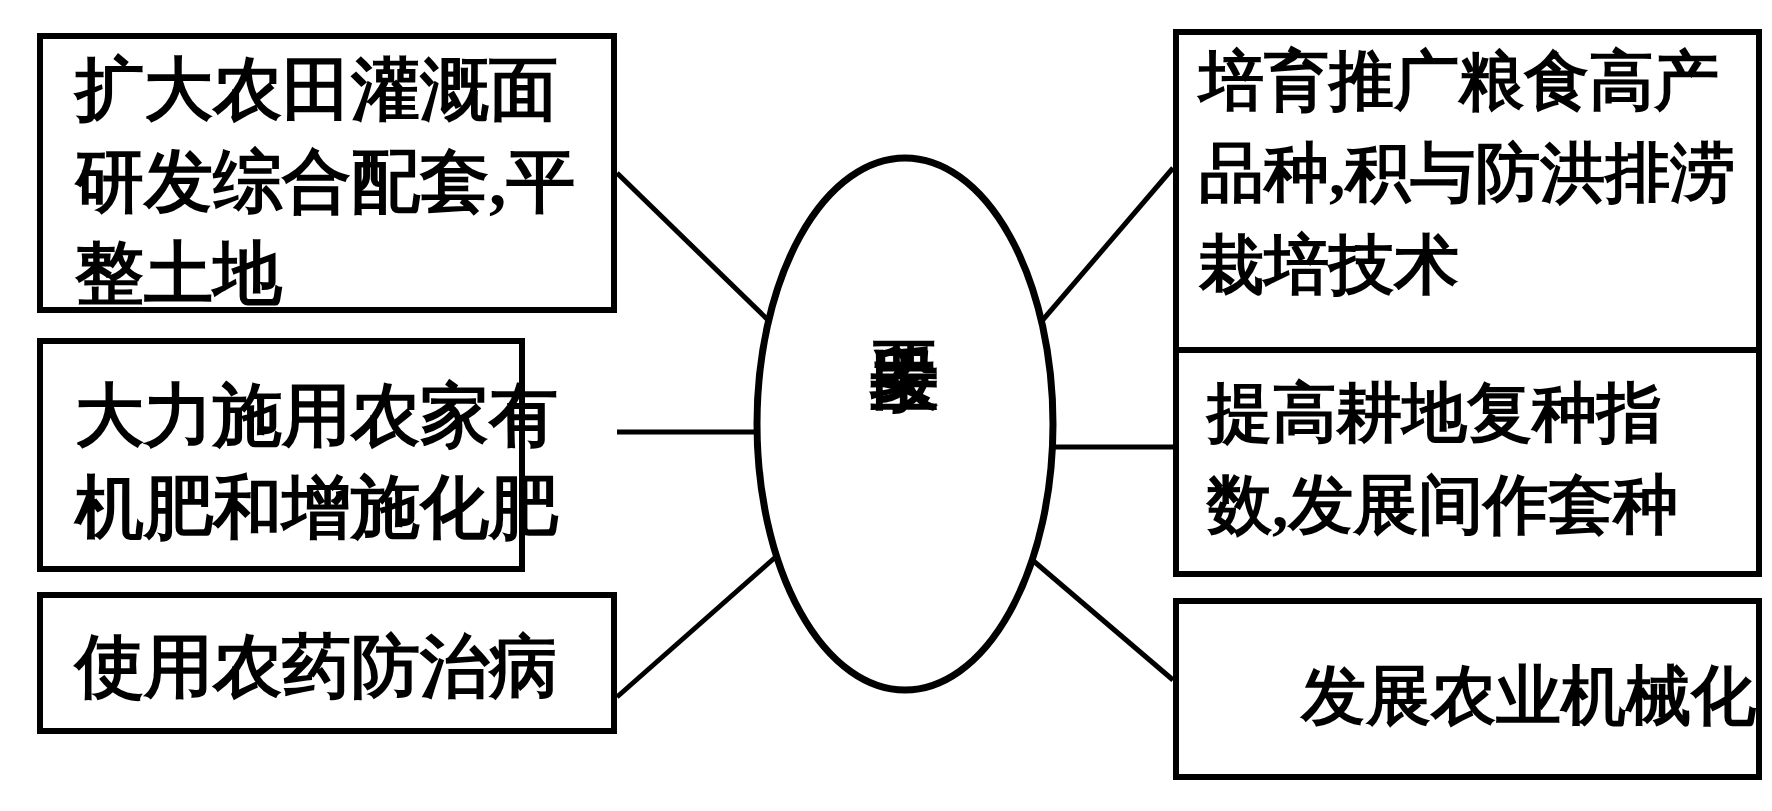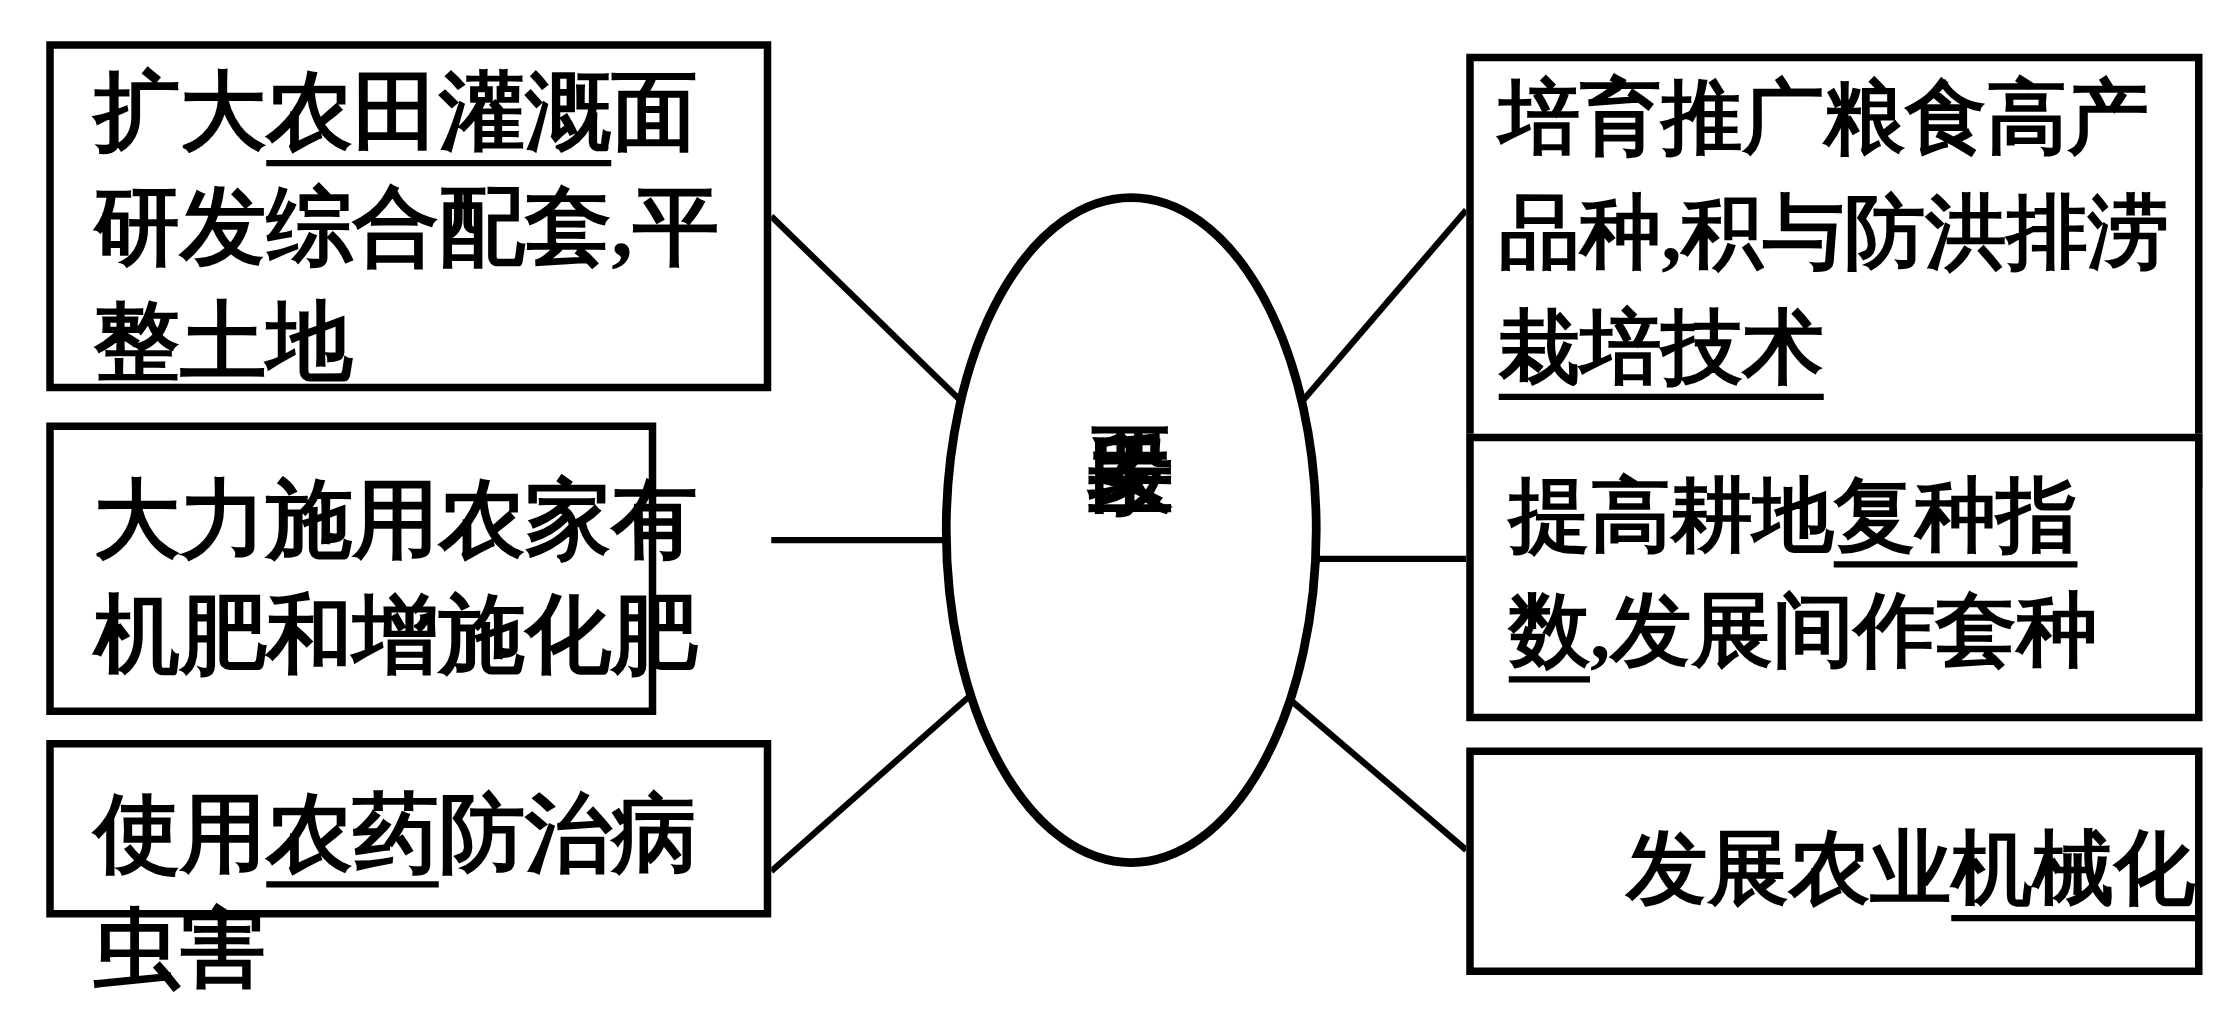--- a/index.html
+++ b/index.html
@@ -23,30 +23,29 @@
     border: 6px solid #000000;
     background: #ffffff;
     font-weight: bold;
     white-space: nowrap;
     line-height: 92px;
   }
   .box .ln { height: 92px; }
   .left-col  { font-size: 69px; }
   .right-col { font-size: 65px; }
   .u {
-    text-decoration: underline;
     text-decoration-thickness: 5px;
     text-underline-offset: 15px;
     text-decoration-color: #000000;
     margin-top: 12px;
   }
   .b1 { left: 37px;   top: 33px;  width: 580px; height: 280px; padding: 5px  0 0 32px; }
   .b2 { left: 37px;   top: 338px; width: 488px; height: 234px; padding: 26px 0 13px 32px; }
   .b3 { left: 37px;   top: 592px; width: 580px; height: 142px; padding: 23px 0 0 32px; }
-  .b4 { left: 1173px; top: 43px;  width: 589px; height: 348px; padding: 0    0 0 20px; }
+  .b4 { left: 1173px; top: 29px;  width: 589px; height: 348px; padding: 0    0 0 20px; }
   .b5 { left: 1173px; top: 347px; width: 589px; height: 230px; padding: 14px 0 0 28px; }
   .b6 { left: 1173px; top: 598px; width: 589px; height: 182px; padding: 46px 0 0 38px; text-align: right; }
   .center-label {
     position: absolute;
     left: 860px; top: 287px;
     width: 90px; height: 290px;
     writing-mode: vertical-rl;
     text-orientation: upright;
     font-size: 68px;
     font-weight: bold;
@@ -76,21 +75,20 @@
     <div class="ln"><span>整土地</span></div>
   </div>
 
   <div class="box left-col b2">
     <div class="ln"><span>大力施用农家有</span></div>
     <div class="ln"><span>机肥和增施化肥</span></div>
   </div>
 
   <div class="box left-col b3">
     <div class="ln"><span>使用</span><span class="u">农药</span><span>防治病</span></div>
-    <div class="ln"><span>虫害</span></div>
   </div>
 
   <div class="box right-col b4">
     <div class="ln"><span>培育推广粮食高产</span></div>
     <div class="ln"><span>品种,积与防洪排涝</span></div>
     <div class="ln"><span class="u">栽培技术</span></div>
   </div>
 
   <div class="box right-col b5">
     <div class="ln"><span>提高耕地</span><span class="u">复种指</span></div>

